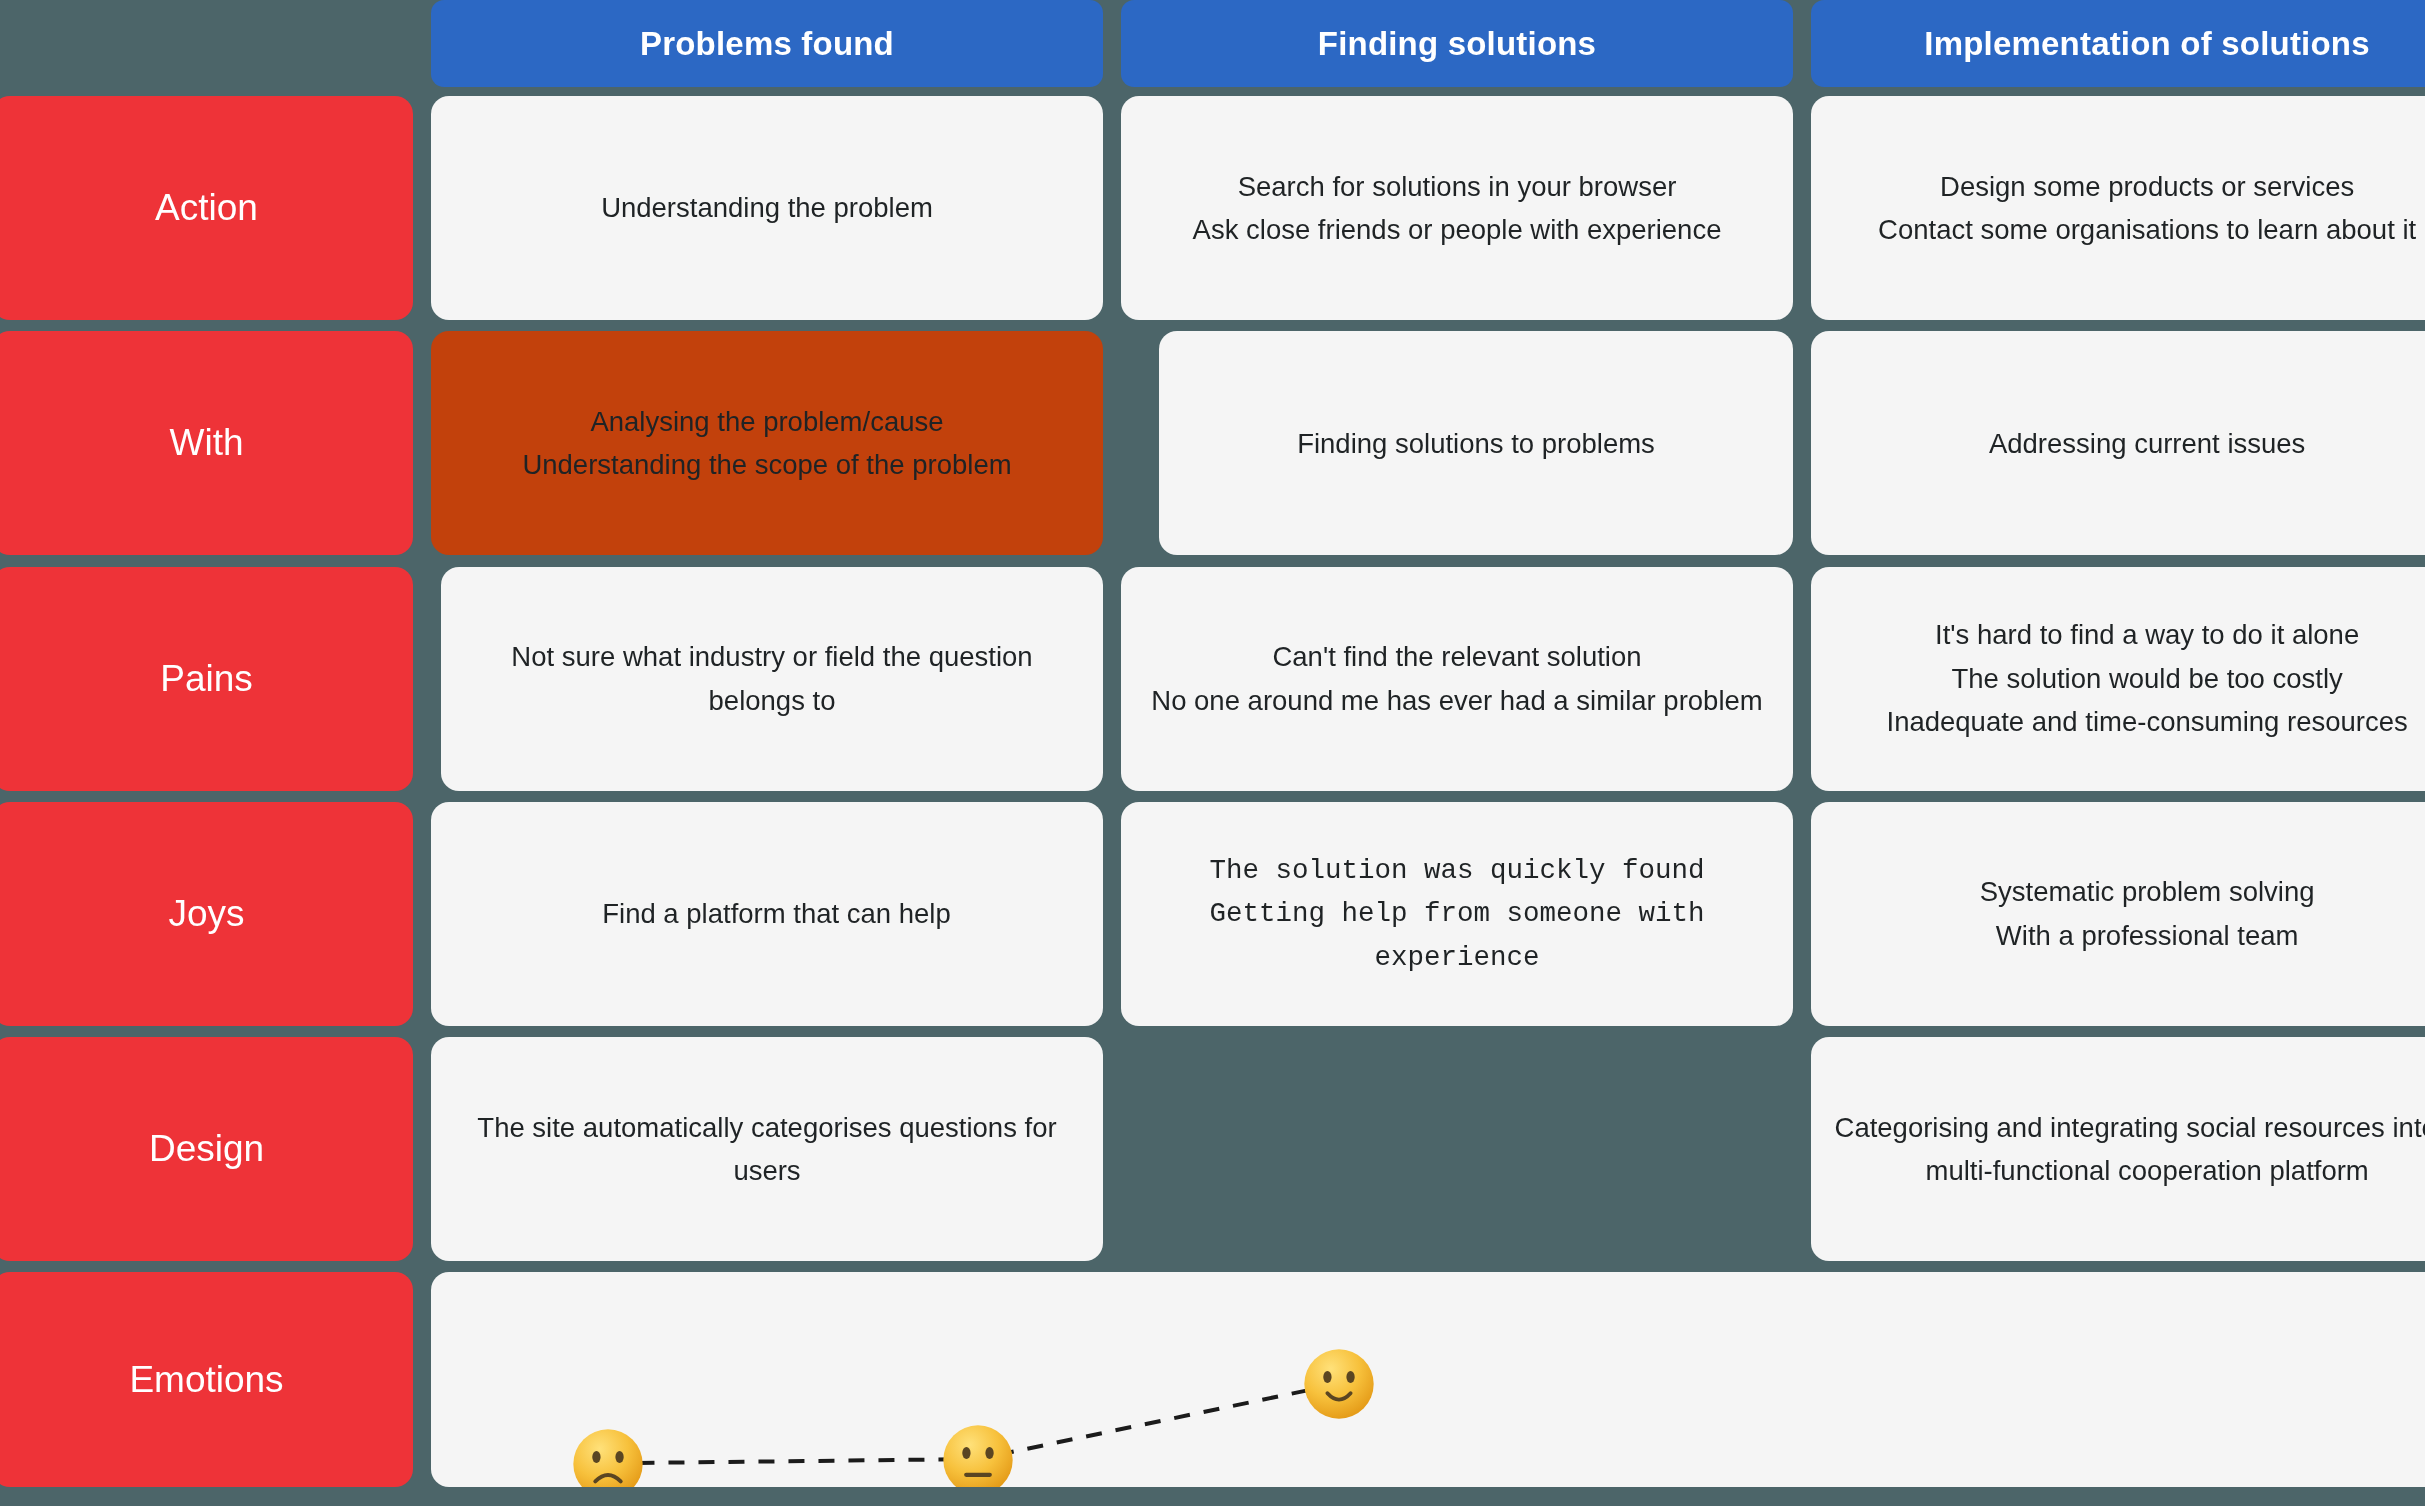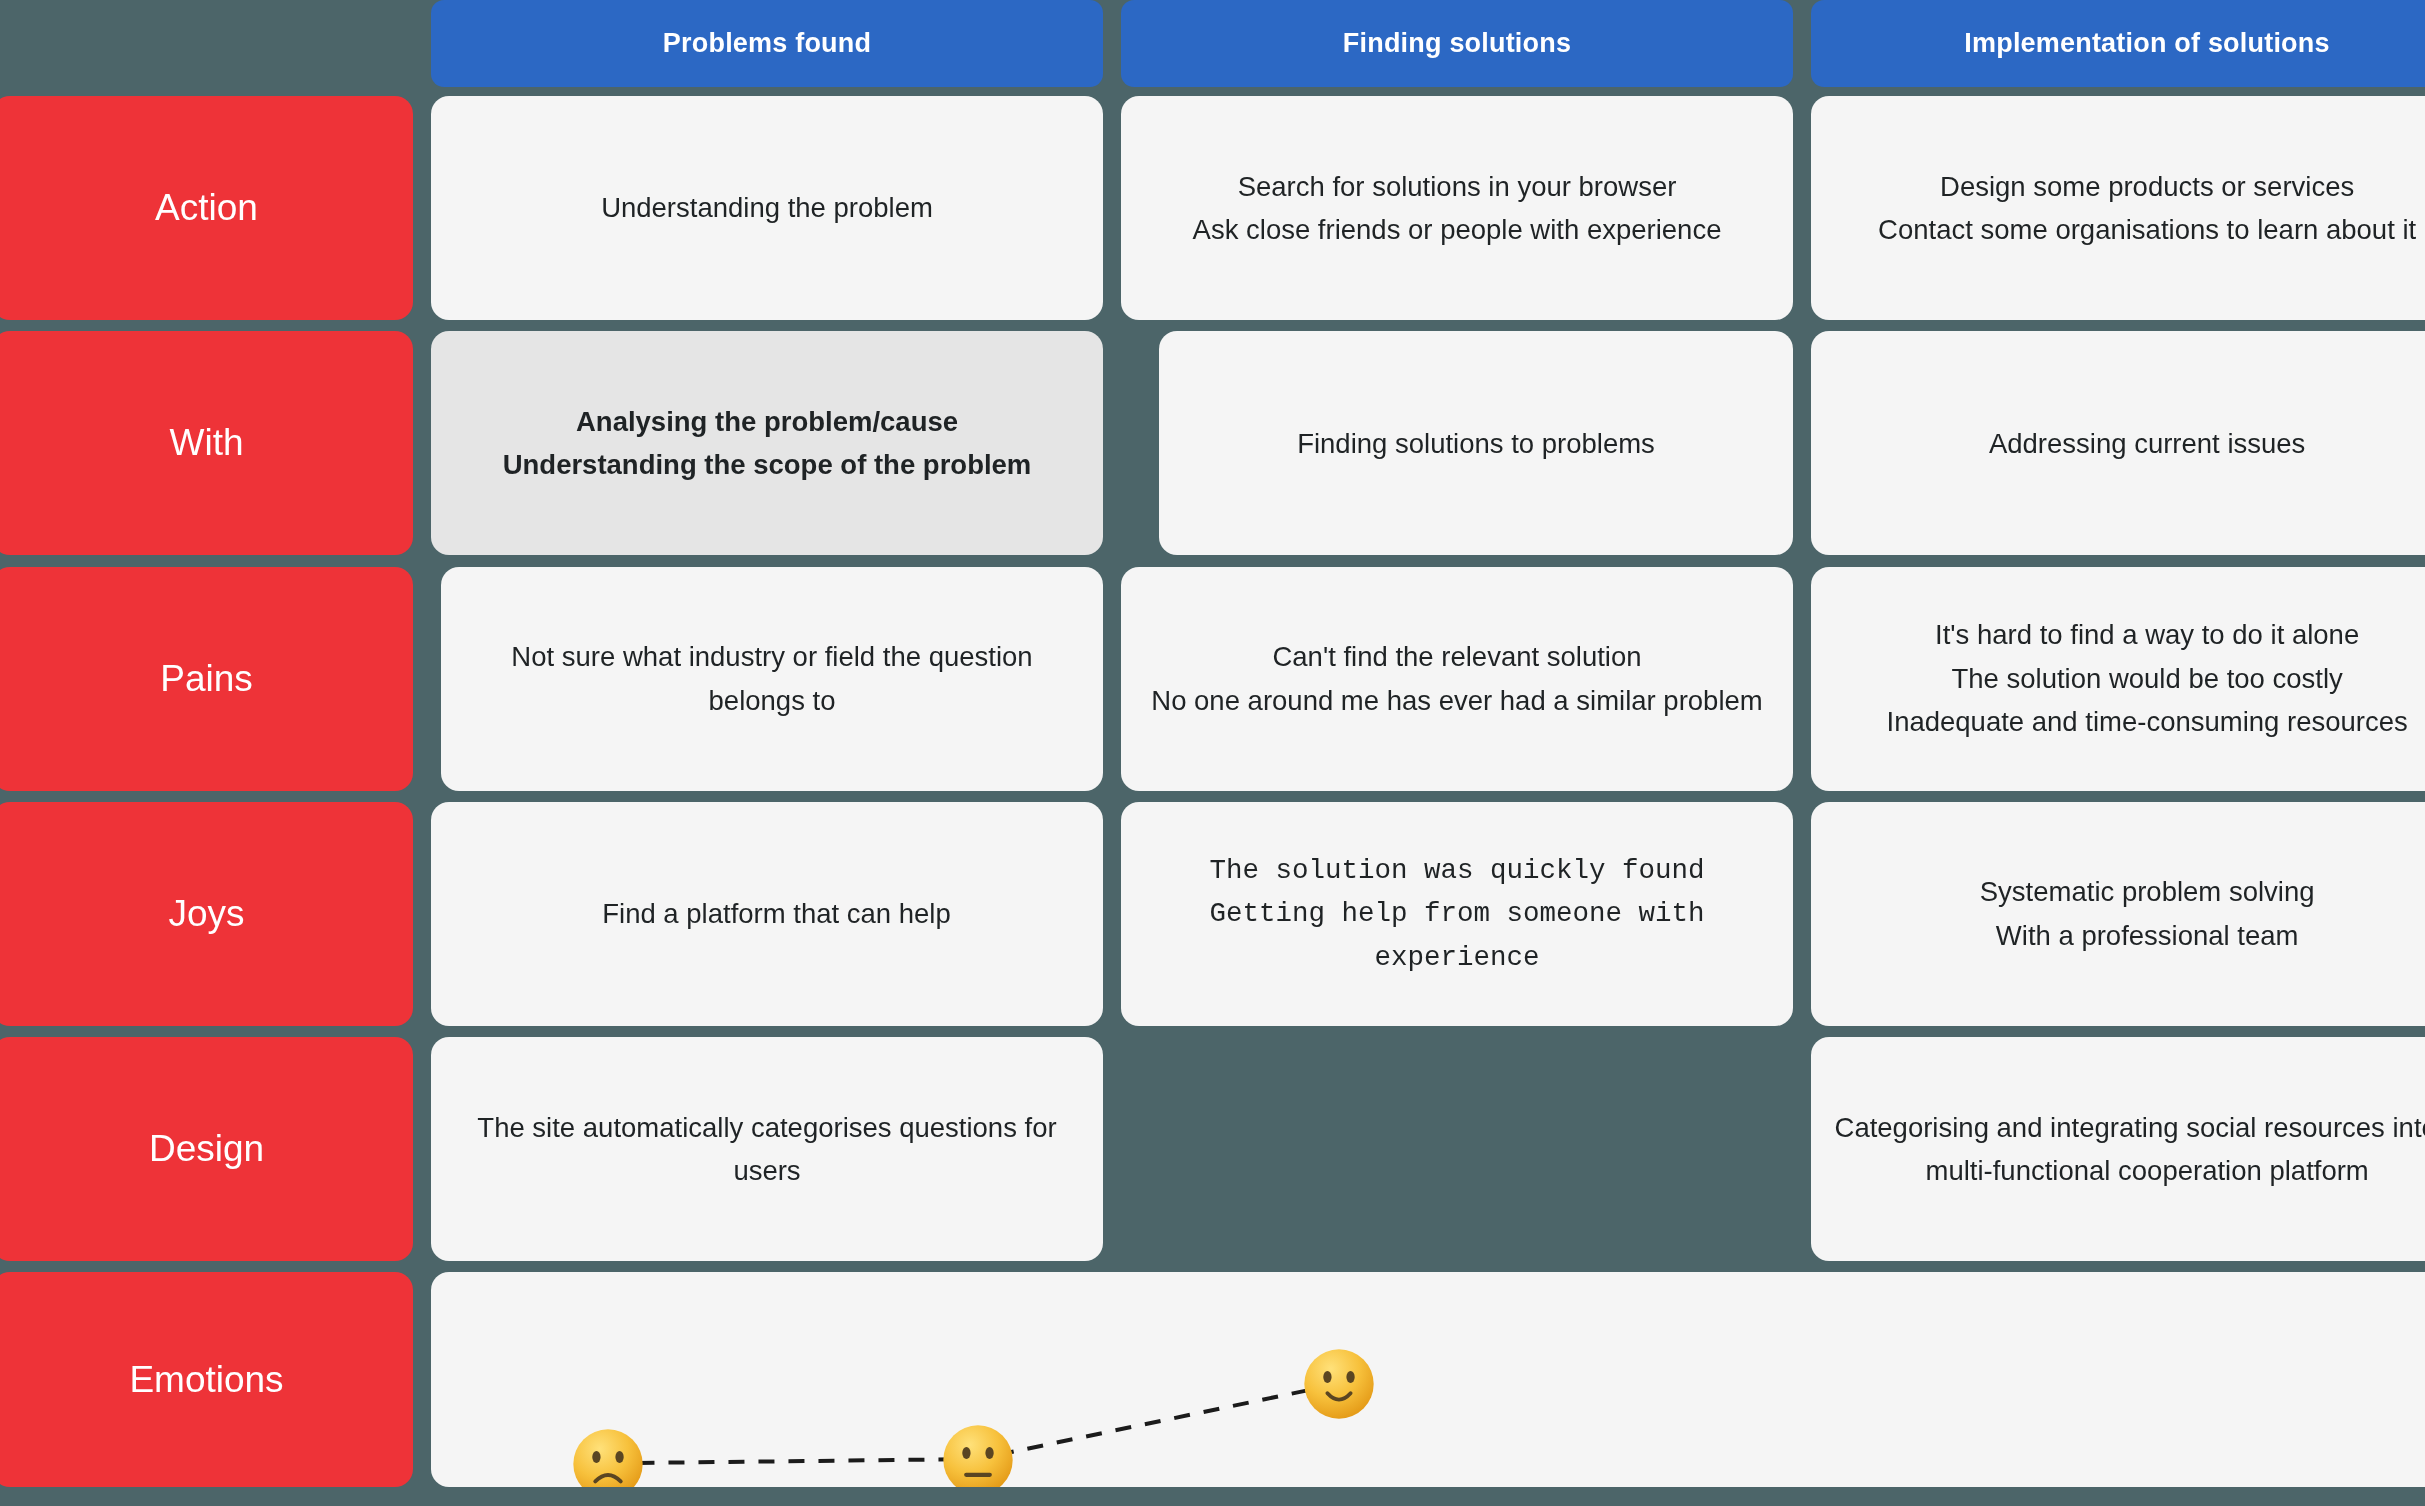--- a/index.html
+++ b/index.html
@@ -29,21 +29,21 @@
   .corner {
     grid-column: 1;
     grid-row: 1;
     background: transparent;
   }
   .col-head {
     grid-row: 1;
     background: var(--blue, #2c68c4);
     border-radius: 13px;
     color: #ffffff;
-    font-size: 27px;
+    font-size: 33px;
     font-weight: bold;
     display: flex;
     align-items: center;
     justify-content: center;
     text-align: center;
     letter-spacing: 0.2px;
   }
   .col-head.c1 { grid-column: 3; }
   .col-head.c2 { grid-column: 5; }
   .col-head.c3 { grid-column: 7; }
@@ -139,21 +139,21 @@
   </div>
   <div class="cell c1 r1" style="background: rgb(245, 245, 245);">Understanding the problem</div>
   <div class="cell c2 r1" style="background: rgb(245, 245, 245);">Search for solutions in your browser
 Ask close friends or people with experience</div>
   <div class="cell c3 r1" style="background: rgb(245, 245, 245);">Design some products or services
 Contact some organisations to learn about it</div>
 
   <div class="row-label r2" style="background: rgb(238, 51, 56);">
     <span>With</span>
   </div>
-  <div class="cell c1 r2" style="background: #e5e5e5; font-weight: bold;">Analysing the problem/cause
+  <div class="cell c1 r2" style="background: #c2410c;">Analysing the problem/cause
 Understanding the scope of the problem</div>
   <div class="cell c2 r2" style="background: rgb(245, 245, 245); margin-left: 38px;">Finding solutions to problems</div>
   <div class="cell c3 r2" style="background: rgb(245, 245, 245);">Addressing current issues</div>
 
   <div class="row-label r3" style="background: rgb(238, 51, 56);">
     <span>Pains</span>
   </div>
   <div class="cell c1 r3" style="background: rgb(245, 245, 245); margin-left: 10px;">Not sure what industry or field the question belongs to</div>
   <div class="cell c2 r3" style="background: rgb(245, 245, 245);">Can't find the relevant solution
 No one around me has ever had a similar problem</div>

